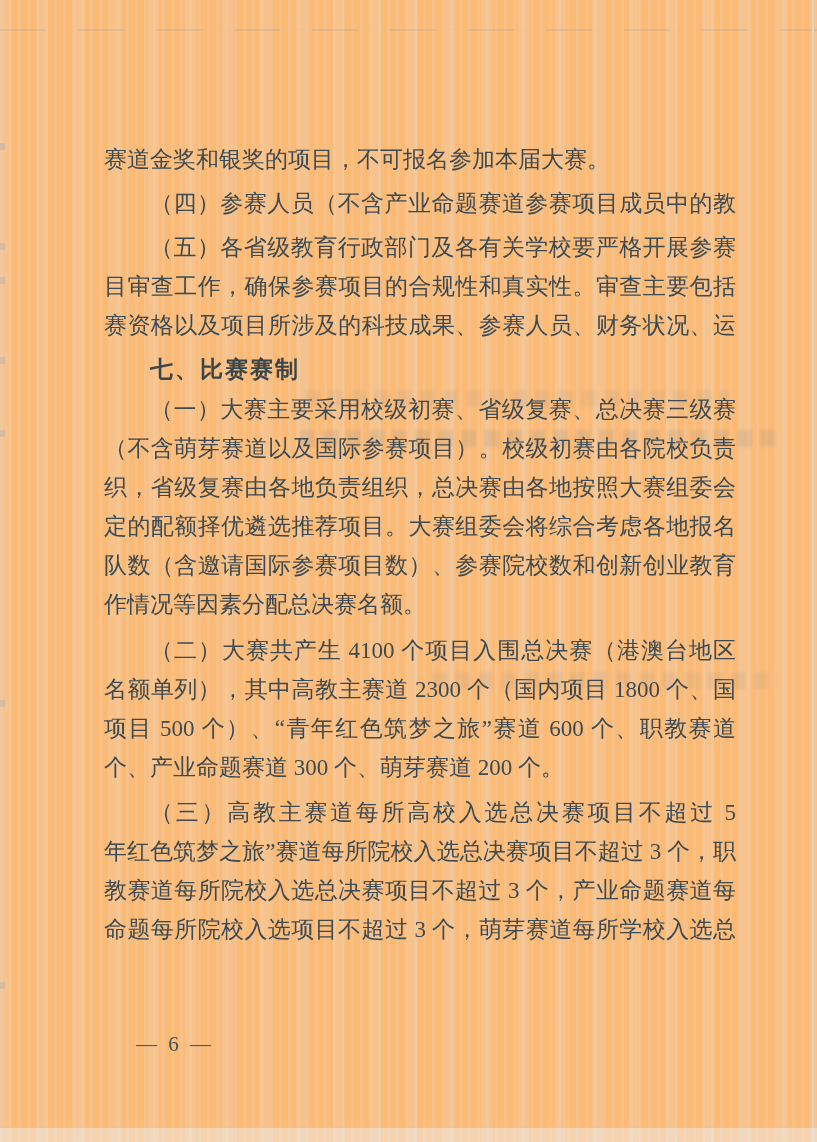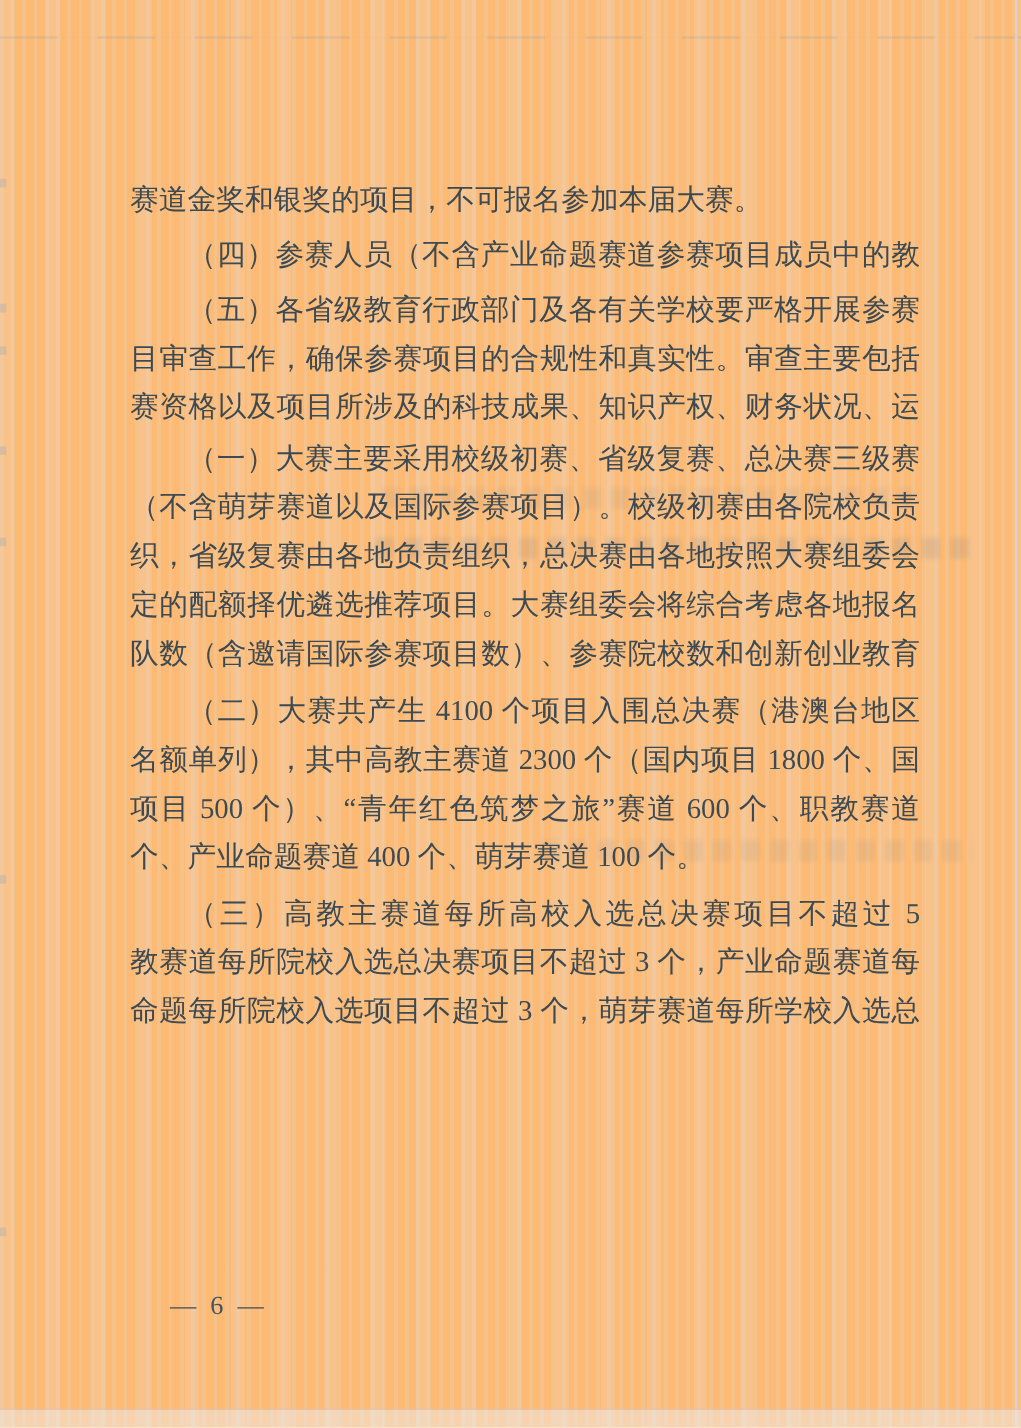--- a/index.html
+++ b/index.html
@@ -146,41 +146,44 @@
       <div class="line last">赛道金奖和银奖的项目，不可报名参加本届大赛。</div>
     </div>
 
     <div class="para mt5">
       <div class="line full indent">（四）参赛人员（不含产业命题赛道参赛项目成员中的教师）</div>
     </div>
 
     <div class="para mt5">
       <div class="line full indent">（五）各省级教育行政部门及各有关学校要严格开展参赛项</div>
       <div class="line full">目审查工作，确保参赛项目的合规性和真实性。审查主要包括参</div>
-      <div class="line full">赛资格以及项目所涉及的科技成果、知识产权、财务状况、运</div>
+      <div class="line full">赛资格以及项目所涉及的科技成果、参赛人员、财务状况、运</div>
     </div>
 
+    <h2 class="heading">七、比赛赛制</h2>
 
     <div class="para mt2">
       <div class="line full indent">（一）大赛主要采用校级初赛、省级复赛、总决赛三级赛制</div>
       <div class="line full">（不含萌芽赛道以及国际参赛项目）。校级初赛由各院校负责组</div>
       <div class="line full">织，省级复赛由各地负责组织，总决赛由各地按照大赛组委会确</div>
       <div class="line full">定的配额择优遴选推荐项目。大赛组委会将综合考虑各地报名团</div>
       <div class="line full">队数（含邀请国际参赛项目数）、参赛院校数和创新创业教育工</div>
+      <div class="line last">作情况等因素分配总决赛名额。</div>
     </div>
 
     <div class="para mt7">
       <div class="line full indent">（二）大赛共产生 4100 个项目入围总决赛（港澳台地区参赛</div>
       <div class="line full">名额单列），其中高教主赛道 2300 个（国内项目 1800 个、国际</div>
       <div class="line full">项目 500 个）、“青年红色筑梦之旅”赛道 600 个、职教赛道 600</div>
-      <div class="line last">个、产业命题赛道 400 个、萌芽赛道 100 个。</div>
+      <div class="line last">个、产业命题赛道 300 个、萌芽赛道 200 个。</div>
     </div>
 
     <div class="para mt6">
       <div class="line full indent">（三）高教主赛道每所高校入选总决赛项目不超过 5 个，“青</div>
+      <div class="line full">年红色筑梦之旅”赛道每所院校入选总决赛项目不超过 3 个，职</div>
       <div class="line full">教赛道每所院校入选总决赛项目不超过 3 个，产业命题赛道每道</div>
       <div class="line full">命题每所院校入选项目不超过 3 个，萌芽赛道每所学校入选总决</div>
     </div>
 
   </div>
 
   <div class="footer">— 6 —</div>
 
 </div>
 

